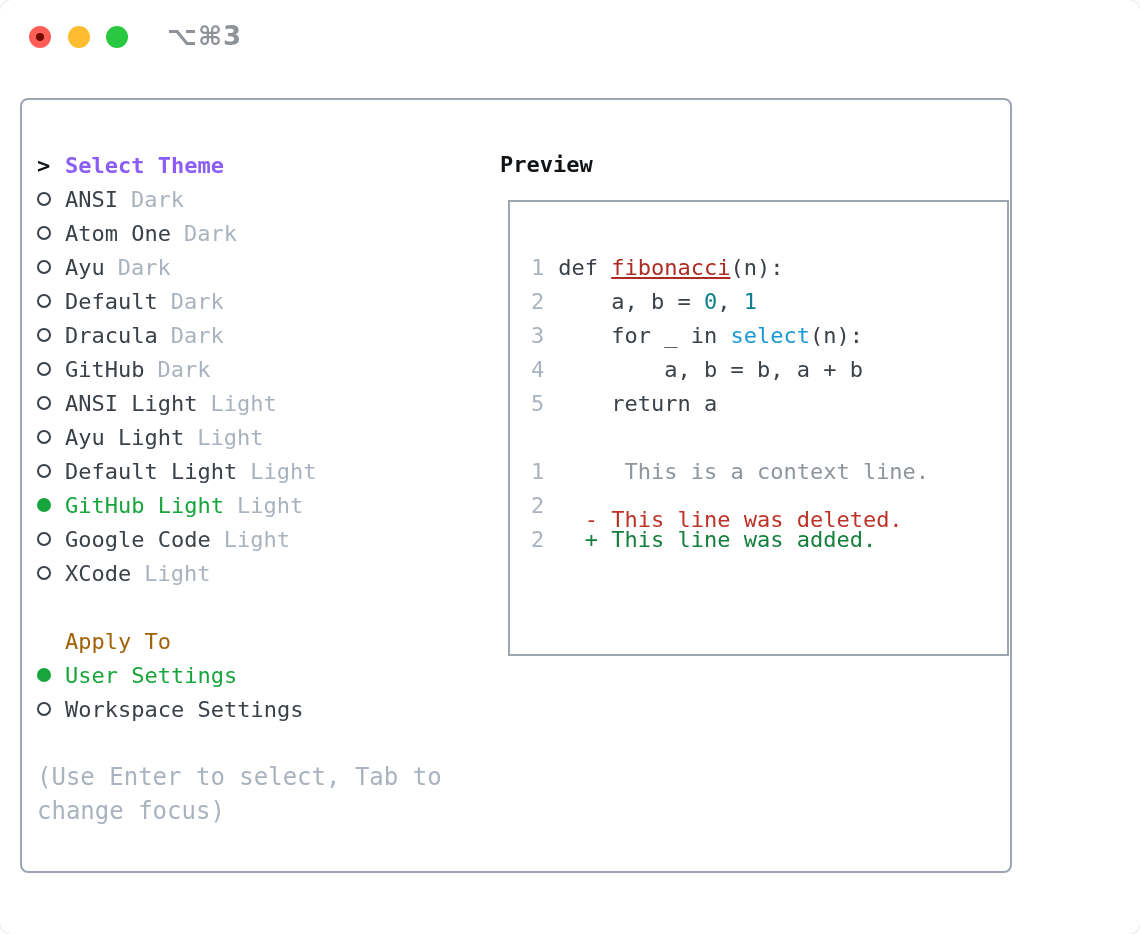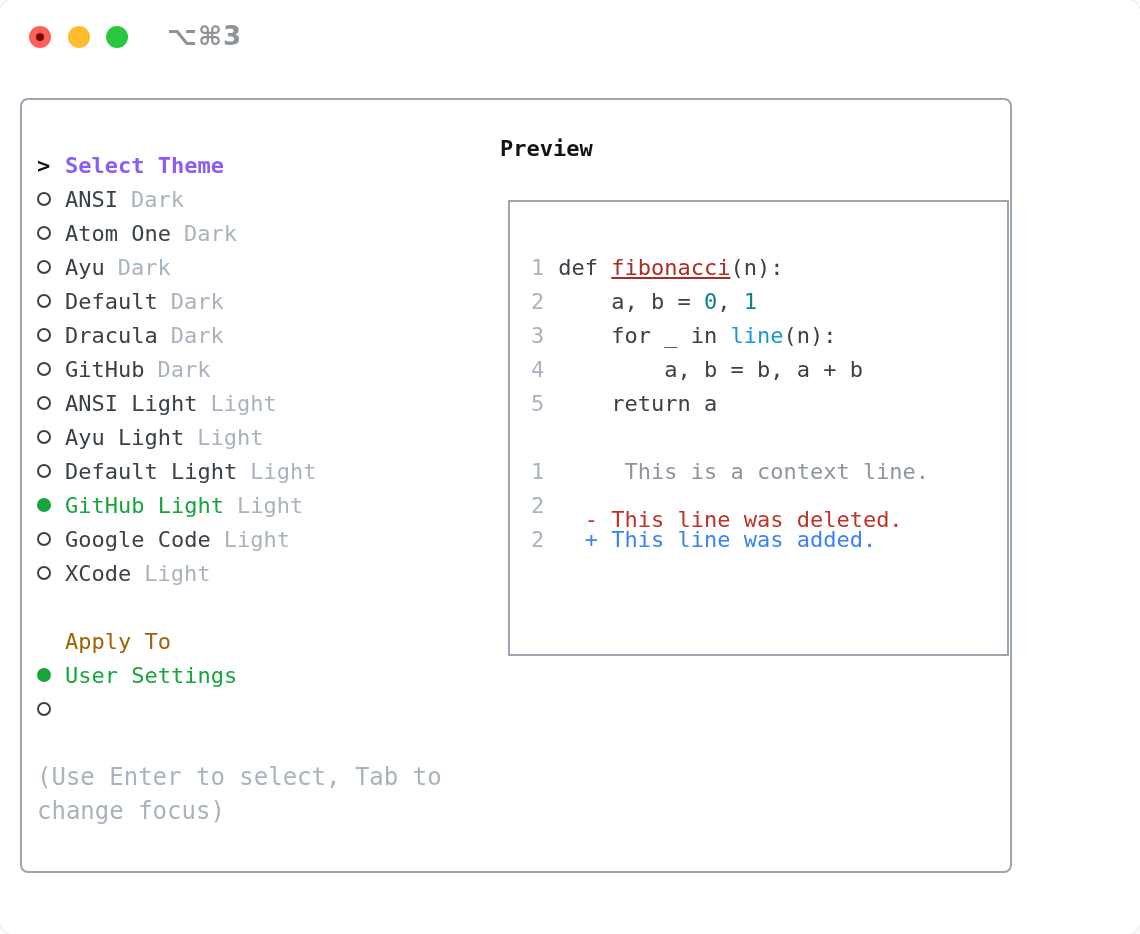--- a/index.html
+++ b/index.html
@@ -28,34 +28,34 @@
           border:2px solid #3a4148;border-radius:50%;}
   .row.selected .slot i{background:#17a53c;border-color:#17a53c;}
   .row.selected .name{color:#17a53c;}
   .prefix{font-weight:bold;color:#101417;}
   .hdr{font-weight:bold;color:#8b5cf6;}
   .subhdr{color:#a16207;}
   .tag{color:#a9b3bf;margin-left:13px;}
   .spacer{height:34px;}
   .hint{height:34px;line-height:34px;font-size:24px;color:#a9b3bf;white-space:pre;}
   
-  .preview-label{position:absolute;left:478px;top:32px;height:34px;line-height:34px;
+  .preview-label{position:absolute;left:478px;top:48px;height:34px;line-height:34px;
                  font-size:22px;font-weight:bold;color:#101417;}
   .preview-box{position:absolute;left:486px;top:100px;width:476px;height:403px;
                border:2px solid #9ca5b0;background:#fff;box-sizing:content-box;
                padding:49px 0 0 21px;overflow:hidden;}
   .pline{display:flex;height:34px;line-height:34px;font-size:22px;white-space:pre;}
   .lnum{color:#a9b3bf;width:14px;flex:none;}
   .t-code{color:#3a4148;}
   .t-func{color:#ae2b23;text-decoration:underline;}
   .t-num{color:#10808c;}
   .t-builtin{color:#1999d3;}
   .t-context{color:#8e959d;}
   .t-del{color:#be3227;margin-top:14px;}
-  .t-add{color:#3b82f6;}
+  .t-add{color:#15803d;}
 </style>
 </head>
 <body>
 
 <div class="window">
   <div class="titlebar">
     <span class="light red"></span>
     <span class="light yellow"></span>
     <span class="light green"></span>
     <span class="window-title">⌥⌘3</span>
@@ -79,32 +79,32 @@
           <div class="row selected"><span class="slot"><i></i></span><span class="name">GitHub Light</span><span class="tag">Light</span></div>
           <div class="row"><span class="slot"><i></i></span><span class="name">Google Code</span><span class="tag">Light</span></div>
           <div class="row"><span class="slot"><i></i></span><span class="name">XCode</span><span class="tag">Light</span></div>
         </div>
       <div class="spacer"></div>
       <div class="row">
         <span class="slot"></span><span class="subhdr">Apply To</span>
       </div>
       <div id="apply-list">
           <div class="row selected"><span class="slot"><i></i></span><span class="name">User Settings</span></div>
-          <div class="row"><span class="slot"><i></i></span></div>
+          <div class="row"><span class="slot"><i></i></span><span class="name">Workspace Settings</span></div>
         </div>
       <div class="spacer"></div>
       <div class="hint">(Use Enter to select, Tab to</div>
       <div class="hint">change focus)</div>
     </div>
 
     <div class="preview-label">Preview</div>
     <div class="preview-box" id="preview-box">
         <div class="pline"><span class="lnum">1</span><span class="t-code"> def </span><span class="t-func">fibonacci</span><span class="t-code">(n):</span></div>
         <div class="pline"><span class="lnum">2</span><span class="t-code">     a, b = </span><span class="t-num">0</span><span class="t-code">, </span><span class="t-num">1</span></div>
-        <div class="pline"><span class="lnum">3</span><span class="t-code">     for _ in </span><span class="t-builtin">line</span><span class="t-code">(n):</span></div>
+        <div class="pline"><span class="lnum">3</span><span class="t-code">     for _ in </span><span class="t-builtin">select</span><span class="t-code">(n):</span></div>
         <div class="pline"><span class="lnum">4</span><span class="t-code">         a, b = b, a + b</span></div>
         <div class="pline"><span class="lnum">5</span><span class="t-code">     return a</span></div>
         <div class="pline"><span class="lnum"></span></div>
         <div class="pline"><span class="lnum">1</span><span class="t-context">      This is a context line.</span></div>
         <div class="pline"><span class="lnum">2</span><span class="t-del">   - This line was deleted.</span></div>
         <div class="pline"><span class="lnum">2</span><span class="t-add">   + This line was added.</span></div>
       </div>
   </div>
 </div>
 

